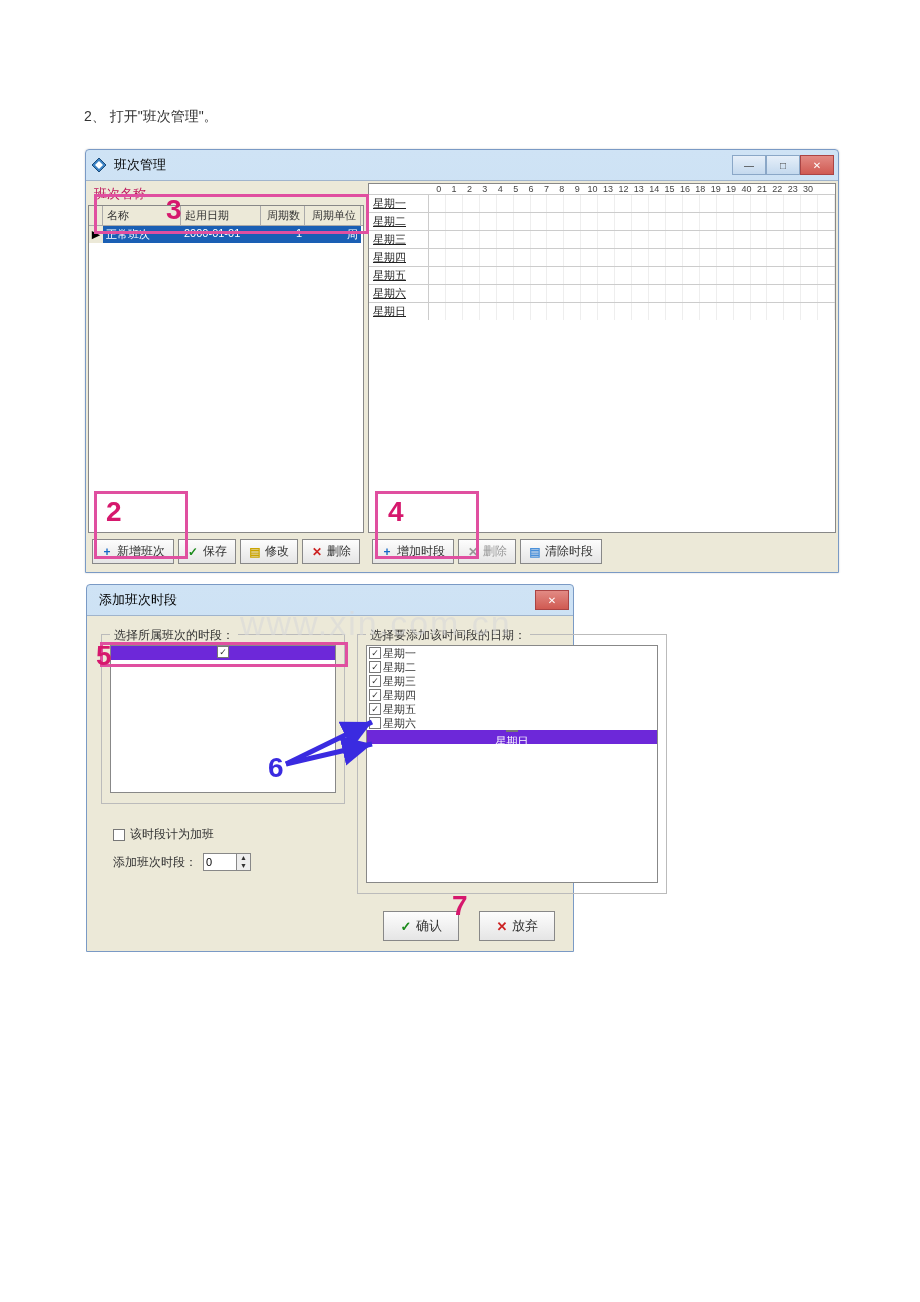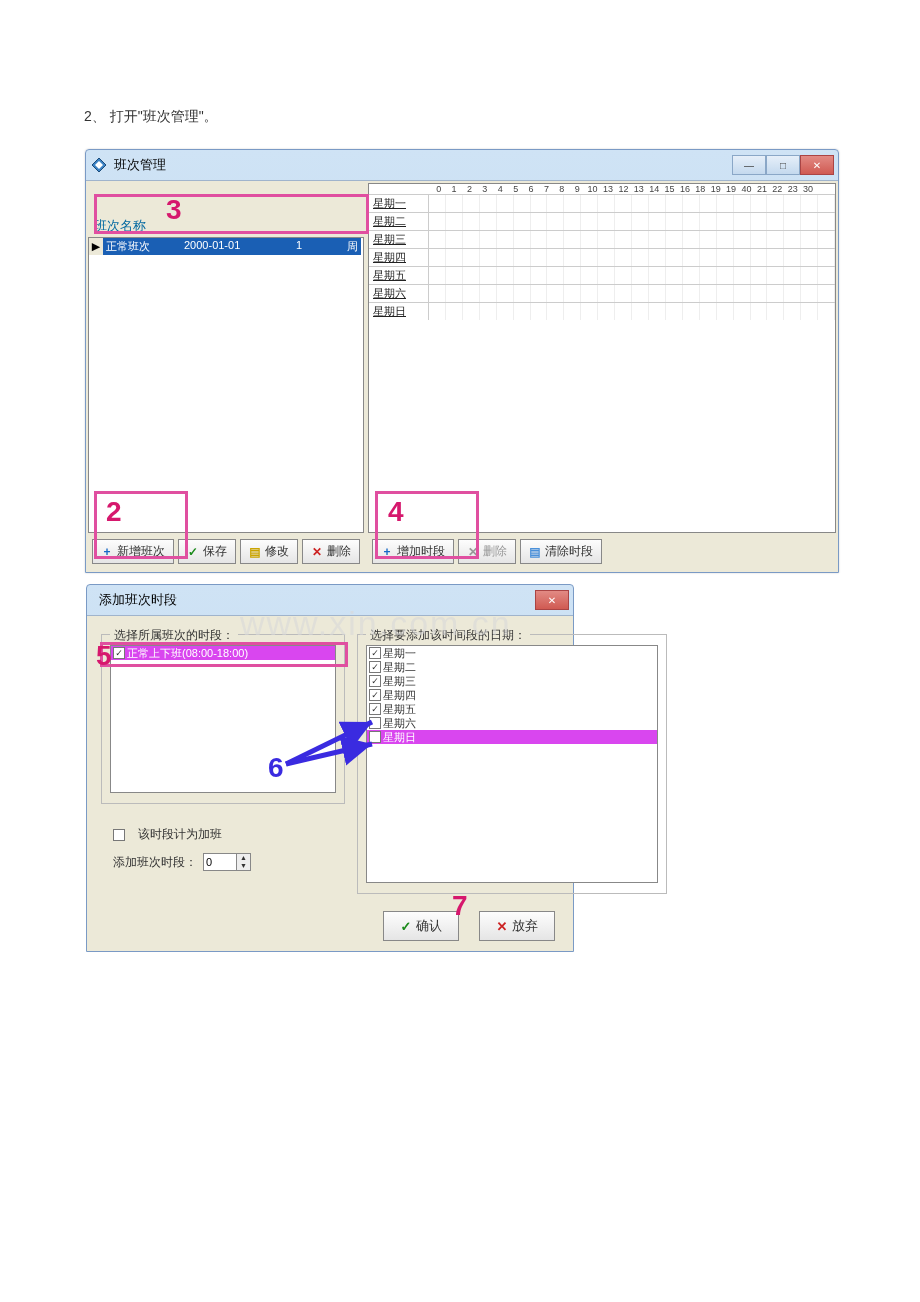--- a/index.html
+++ b/index.html
@@ -62,21 +62,21 @@
   padding: 2px;
   display: flex;
   flex-direction: column;
 }
 .rightpane {
   flex: 1;
   padding: 2px;
   display: flex;
   flex-direction: column;
 }
-.pane-label { font-size: 13px; padding: 2px 6px; color: #0369a1; margin-top: 32px; }
+.pane-label { font-size: 13px; padding: 2px 6px; color: #be185d; }
 .shift-table {
   border: 1px solid #888;
   background: #fff;
   flex: 1;
   display: flex;
   flex-direction: column;
   font-size: 12px;
 }
 .shift-head {
   display: flex;
@@ -156,25 +156,25 @@
   position:relative;
   padding:20px;
 }
 .group {
   position:absolute;
   border:1px solid #bbb;
 }
 .group .glabel{ position:absolute; top:-8px; left:8px; background:#ece9d8; padding:0 4px; font-size:12px; }
 .listbox { position:absolute; border:1px solid #888; background:#fff; overflow:auto; }
 .listrow { display:flex; align-items:center; gap:2px; padding:0 2px; font-size:11px; height:14px; }
-.listrow.sel { background:#d946ef; color:#fff; }
+.listrow.sel { background:#6d28d9; color:#fff;flex-direction:column; }
 .chk { width:12px; height:12px; border:1px solid #777; background:#fff; display:inline-flex; align-items:center; justify-content:center; font-size:9px; color:#333; }
 .chk.checked::after{content:"✓";}
 .overtimebox{ position:absolute; }
-.overtimebox label{ font-size:12px; display:flex; align-items:center; gap:13px;font-family:Liberation Serif, serif;}
+.overtimebox label{ font-size:12px; display:flex; align-items:center; gap:5px;font-family:Liberation Serif, serif;}
 .numinput{ display:inline-flex; border:1px solid #888; background:#fff; height:18px; }
 .numinput input{ width:32px; border:none; padding:0 2px; font-size:11px; outline:none;}
 .numinput .spin{ width:14px; display:flex; flex-direction:column; }
 .numinput .spin div{ flex:1; border-left:1px solid #888; font-size:7px; text-align:center; line-height:8px; background:#eee; }
 .dlgbtns{ position:absolute; bottom:10px; right:18px; display:flex; gap:20px; }
 .dlgbtns .tbtn{ padding:5px 16px; font-size:13px; }
 .annot{ position:absolute; font-size:28px; font-weight:bold; color:#d6186d; pointer-events:none; font-family:Arial; }
 .annot-box{ position:absolute; border:3px solid #e04fa0; pointer-events:none; }
 .arrow{ position:absolute; pointer-events:none; }
 .watermark{ position:absolute; top:604px; left:240px; font-size:34px; color:#d9d9d9; letter-spacing:2px; font-family:Arial; pointer-events:none; opacity:0.6;}
@@ -196,20 +196,27 @@
     <div class="winbtns">
       <div class="winbtn">—</div>
       <div class="winbtn">□</div>
       <div class="winbtn close">✕</div>
     </div>
   </div>
   <div class="clientarea">
     <div class="leftpane">
       <div class="pane-label">班次名称</div>
       <div class="shift-table">
+        <div class="shift-head head">
+          <div class="col-marker"></div>
+          <div class="col-name">名称</div>
+          <div class="col-date">起用日期</div>
+          <div class="col-cycle">周期数</div>
+          <div class="col-unit">周期单位</div>
+        </div>
         <div class="shift-row">
           <div class="col-marker">▶</div>
           <div class="col-name">正常班次</div>
           <div class="col-date">2000-01-01</div>
           <div class="col-cycle">1</div>
           <div class="col-unit">周</div>
         </div>
       </div>
       <div class="toolbar">
         <div class="tbtn">

